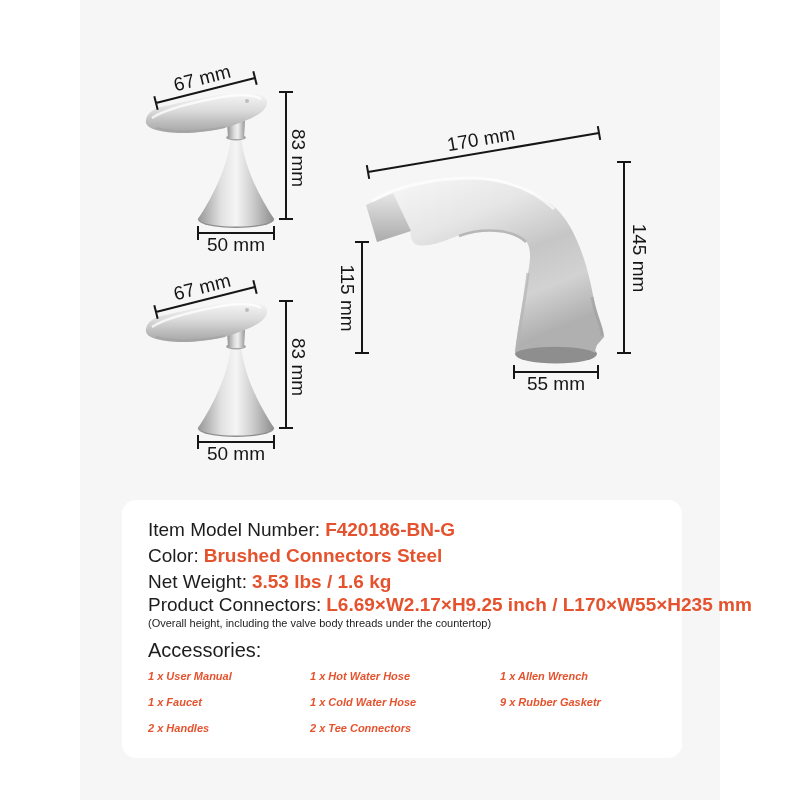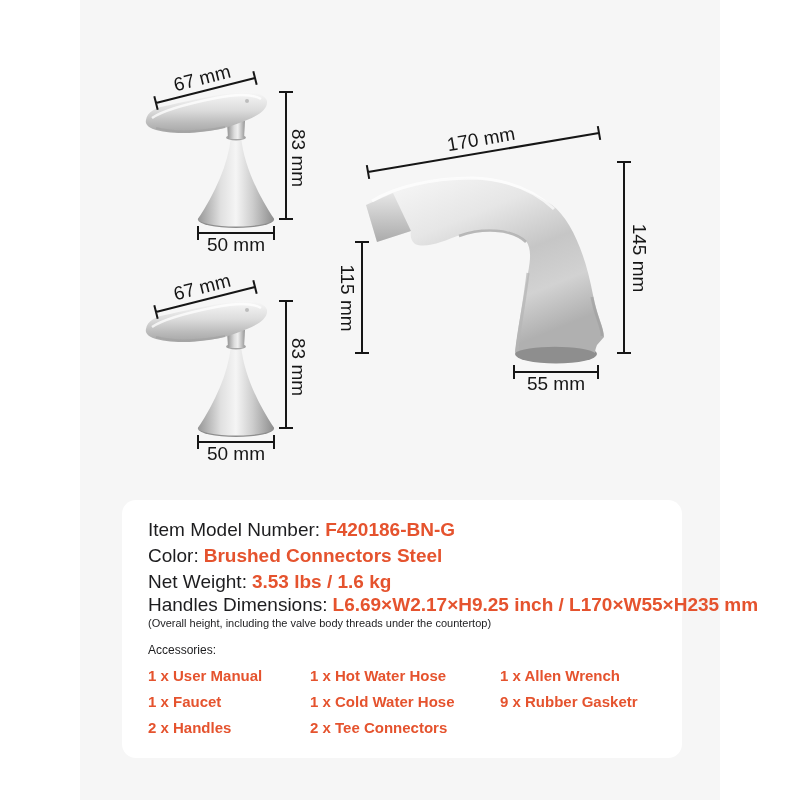--- a/index.html
+++ b/index.html
@@ -20,26 +20,26 @@
   .panel{
     position:absolute;left:122px;top:500px;width:560px;height:258px;
     background:#ffffff;border-radius:14px;box-sizing:border-box;
     padding:17px 14px 0 26px;
   }
   .spec-row{line-height:26px;font-size:19px;white-space:nowrap;}
   .spec-row.dims{line-height:20px;}
   .spec-label{color:var(--ink);}
   .spec-value{color:var(--accent);font-weight:700;margin-left:5px;}
   .spec-note{line-height:17px;font-size:11px;color:var(--ink);white-space:nowrap;}
-  .acc-title{margin-top:5px;line-height:26px;font-size:12px;}
+  .acc-title{margin-top:5px;line-height:26px;font-size:20px;}
   .acc-cols{display:flex;}
   .acc-col{box-sizing:border-box;}
   .acc-col.c1{width:162px;}
   .acc-col.c2{width:190px;}
-  .acc-item{line-height:26px;font-size:15px;font-weight:700;color:var(--accent);white-space:nowrap;}
+  .acc-item{line-height:26px;font-size:11px;font-weight:700;color:var(--accent);white-space:nowrap;font-style:italic;}
 </style>
 </head>
 <body style="background: rgb(255, 255, 255);">
 
 <div class="canvas" style="background: rgb(246, 246, 246);"></div>
 
 <svg class="diagram" width="800" height="800" viewBox="0 0 800 800">
   <defs>
     <linearGradient id="leverGrad" x1="0" y1="0" x2="0" y2="1">
       <stop offset="0" stop-color="#f8f8f8"></stop>
@@ -129,21 +129,21 @@
     <text transform="translate(639,258) rotate(90)" text-anchor="middle" dominant-baseline="central">145 mm</text>
     <text transform="translate(347,298) rotate(90)" text-anchor="middle" dominant-baseline="central">115 mm</text>
     <text x="556" y="390" text-anchor="middle">55 mm</text>
   </g>
 </svg>
 
 <div class="panel">
   <div class="spec-row"><span class="spec-label">Item Model Number:</span><span class="spec-value">F420186-BN-G</span></div>
   <div class="spec-row"><span class="spec-label">Color:</span><span class="spec-value">Brushed Connectors Steel</span></div>
   <div class="spec-row"><span class="spec-label">Net Weight:</span><span class="spec-value">3.53 lbs / 1.6 kg</span></div>
-  <div class="spec-row dims"><span class="spec-label">Handles Dimensions:</span><span class="spec-value">L6.69×W2.17×H9.25 inch / L170×W55×H235 mm</span></div>
+  <div class="spec-row dims"><span class="spec-label">Product Connectors:</span><span class="spec-value">L6.69×W2.17×H9.25 inch / L170×W55×H235 mm</span></div>
   <div class="spec-note">(Overall height, including the valve body threads under the countertop)</div>
   <div class="acc-title">Accessories:</div>
   <div class="acc-cols">
     <div class="acc-col c1">
       <div class="acc-item">1 x User Manual</div>
       <div class="acc-item">1 x Faucet</div>
       <div class="acc-item">2 x Handles</div>
     </div>
     <div class="acc-col c2">
       <div class="acc-item">1 x Hot Water Hose</div>

